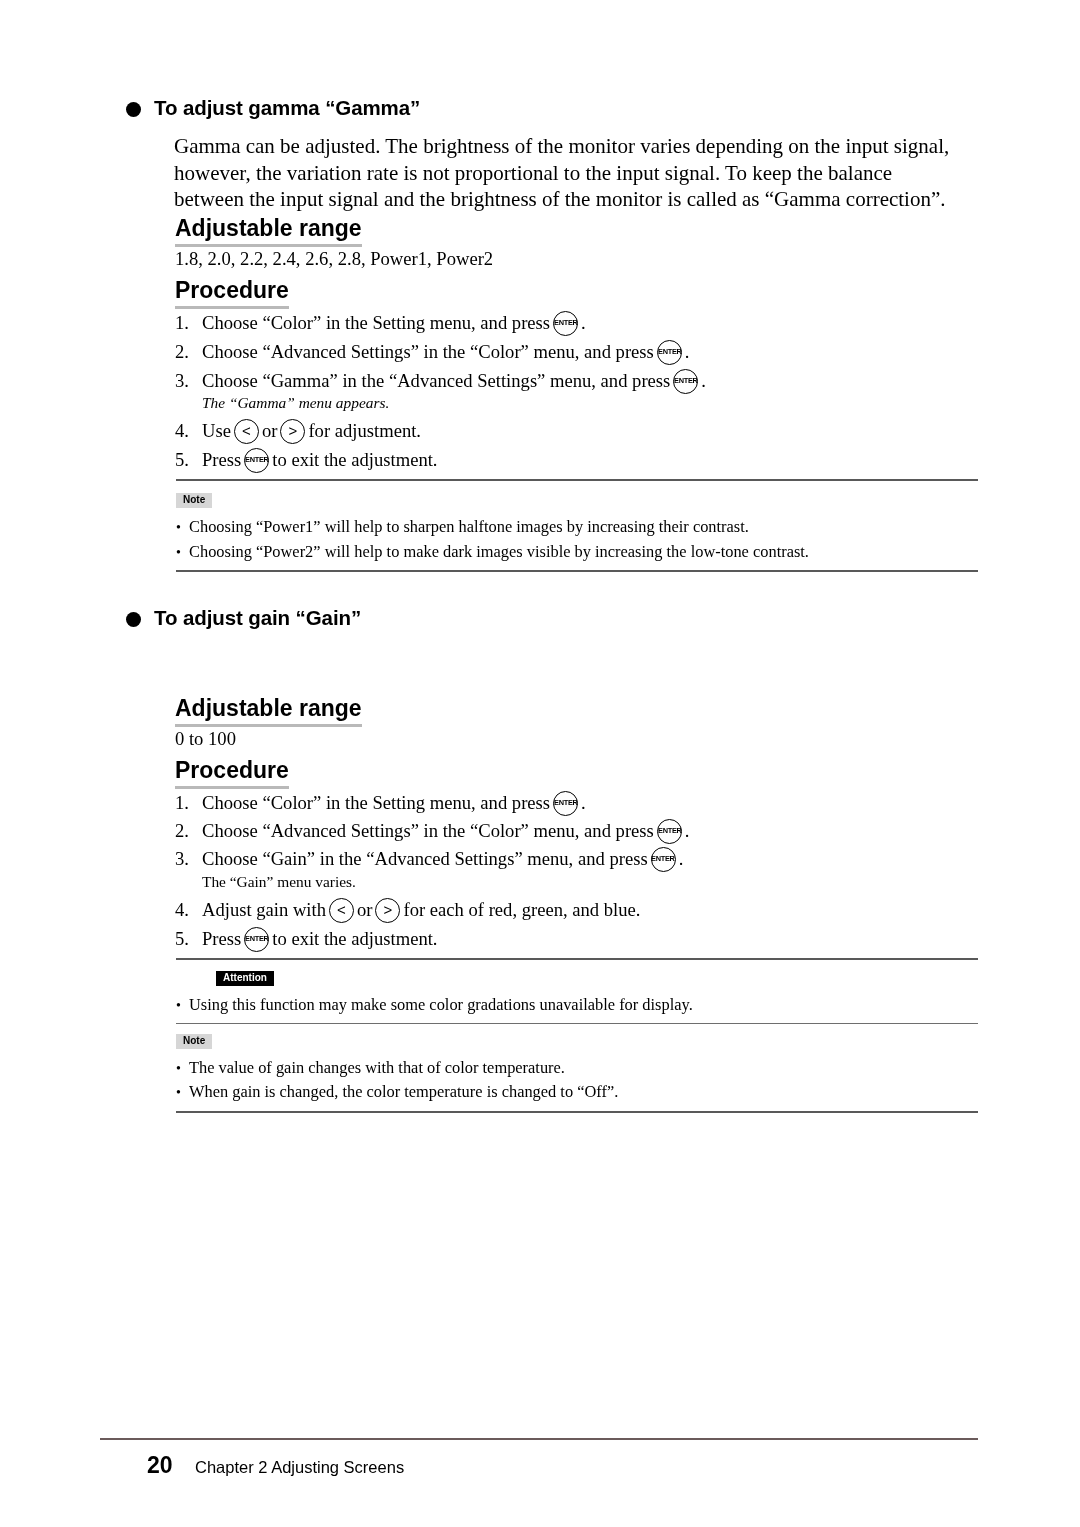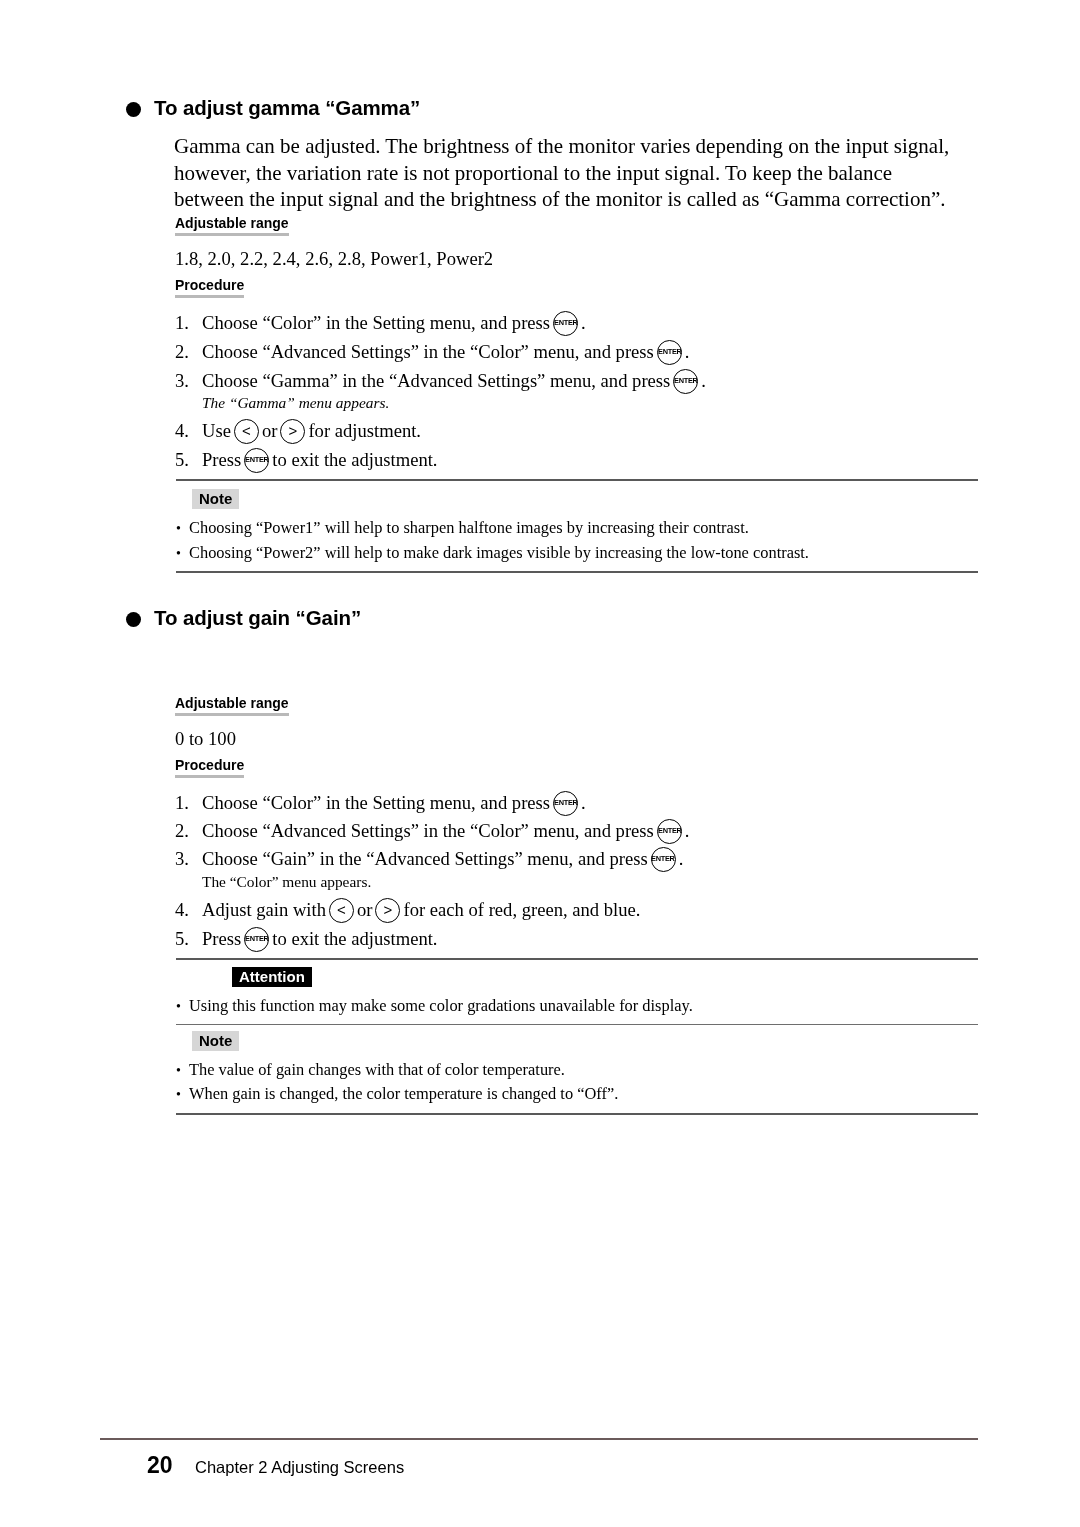--- a/index.html
+++ b/index.html
@@ -59,21 +59,21 @@
     line-height: 26.5px;
     text-align: left;
   }
 
   
   .sub-head {
     position: absolute;
     left: 175px;
     font-family: "Liberation Sans", sans-serif;
     font-weight: bold;
-    font-size: 14px;
+    font-size: 23px;
     padding-bottom: 2px;
     border-bottom: 3px solid #b9b9b9;
     display: inline-block;
     white-space: nowrap;
   }
 
   
   .value-line {
     position: absolute;
     left: 175px;
@@ -162,24 +162,23 @@
   }
   .rule-thin {
     width: 100%;
     height: 0;
     border-top: 1.4px solid #6e6e6e;
   }
   .badge {
     display: inline-block;
     font-family: "Liberation Sans", sans-serif;
     font-weight: bold;
-    font-size: 15px;
+    font-size: 10px;
     padding: 2px 7px 3px 7px;
     line-height: 1;
-    margin-left: 16px;
   }
   .badge-note {
     background: #d6d6d6;
     color: #000;
   }
   .badge-attention {
     background: #000000;
     color: #ffffff;
   }
   .callout-body {
@@ -372,21 +371,21 @@
     <span class="step-num">3.</span>
     <span class="step-text">
       <span>Choose “Gain” in the “Advanced Settings” menu, and press</span>
       <span class="key key-enter">
           <span>ENTER</span>
         </span>
       <span>.</span>
     </span>
   </div>
 
-  <div class="sub-note" style="top:873px;">The “Color” menu appears.</div>
+  <div class="sub-note" style="top:873px;">The “Gain” menu varies.</div>
 
   <div class="step" style="top:897px;">
     <span class="step-num">4.</span>
     <span class="step-text">
       <span>Adjust gain with</span>
       <span class="key key-arrow">
           <span>&lt;</span>
         </span>
       <span>or</span>
       <span class="key key-arrow">

